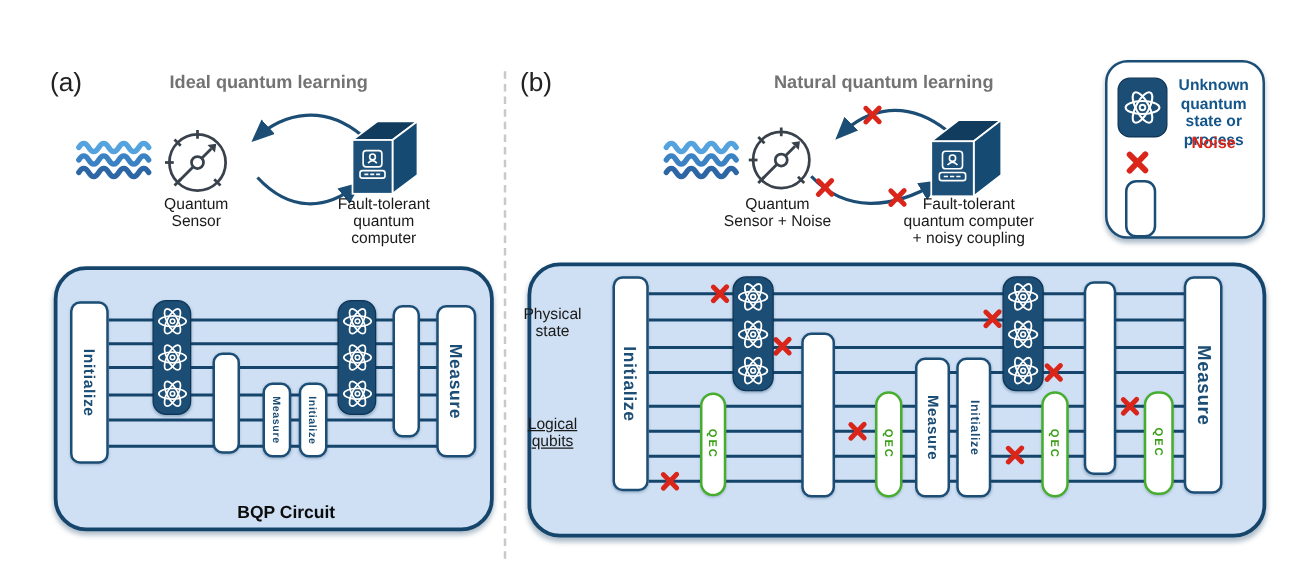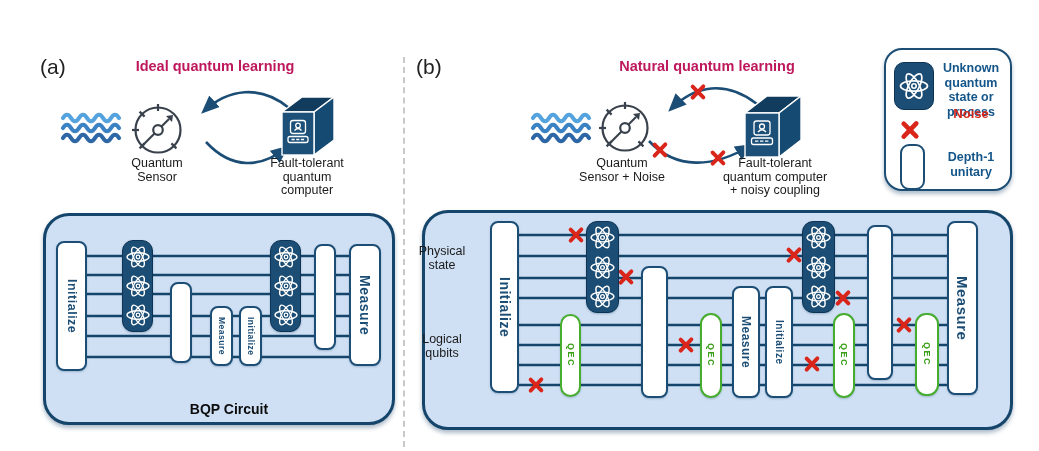--- a/index.html
+++ b/index.html
@@ -3,21 +3,21 @@
 <meta charset="utf-8">
 <style>
   html,body{margin:0;padding:0;background:#fff;}
   .canvas{
     position:relative;width:1039px;height:451px;background:#fff;overflow:hidden;
     font-family:"Liberation Sans",sans-serif;color:#111;
   }
   .abs{position:absolute;box-sizing:border-box;}
   .ml{white-space:pre-line;}
   .panel-tag{font-size:21px;color:#222;}
-  .panel-title{font-size:14.5px;font-weight:700;color:#be185d;text-align:center;}
+  .panel-title{font-size:14.5px;font-weight:700;color:#737373;text-align:center;}
   .small-label{font-size:12.5px;line-height:1.08;text-align:center;color:#1a1a1a;}
   .divider{border-left:2px dashed #c9c9c9;width:0;}
   
   .circuit{
     background:#cfe0f4;border:3px solid #16456b;border-radius:26px;
     box-shadow:0 3px 4px rgba(20,60,100,.35);
   }
   .wiresvg{position:absolute;left:0;top:0;pointer-events:none;}
   .gatebox{
     position:absolute;background:#fff;border:2px solid #1b4d75;border-radius:8px;
@@ -223,21 +223,21 @@
   <div class="abs panel-tag z4" style="left:416px;top:55px;">(b)</div>
   <div class="abs panel-title z4" style="left:582px;top:58px;width:250px;">Natural quantum learning</div>
   <div class="abs small-label ml z4" style="left:560px;top:157px;width:124px;">Quantum
 Sensor + Noise</div>
   <div class="abs small-label ml z4" style="left:705px;top:157px;width:140px;">Fault-tolerant
 quantum computer
 + noisy coupling</div>
 
   <div class="abs small-label ml z4" style="left:417px;top:245px;width:50px;">Physical
 state</div>
-  <div class="abs small-label ml z4" style="left:417px;top:333px;width:50px;">Logical
+  <div class="abs small-label ml z4" style="left:417px;top:333px;width:50px;text-decoration:underline;">Logical
 qubits</div>
 
   <div class="abs circuit z2" style="left:422px;top:210px;width:591px;height:220px;">
     <svg class="wiresvg" width="591" height="220" viewBox="0 0 591 220">
       <g stroke="#16456b" stroke-width="2.4">
         <line x1="94" y1="22" x2="524" y2="22"></line>
         <line x1="94" y1="43" x2="524" y2="43"></line>
         <line x1="94" y1="65" x2="524" y2="65"></line>
         <line x1="94" y1="85" x2="524" y2="85"></line>
         <line x1="94" y1="112" x2="524" y2="112"></line>
@@ -313,17 +313,15 @@
     </div>
     <div class="abs legend-text ml" style="left:48px;top:11px;width:74px;">Unknown
 quantum
 state or
 process</div>
     <svg class="abs" style="left:14px;top:70px;" width="20" height="20" viewBox="-10 -10 20 20">
         <use href="#xmark" x="-10" y="-10" width="20" height="20"></use>
       </svg>
     <div class="abs noise-text" style="left:48px;top:56px;width:74px;">Noise</div>
     <div class="legend-pill" style="left:14px;top:94px;width:21px;height:42px;"></div>
-    <div class="abs legend-text ml" style="left:48px;top:100px;width:74px;">Depth-1
-unitary</div>
   </div>
 
 </div>
 
 </body></html>

